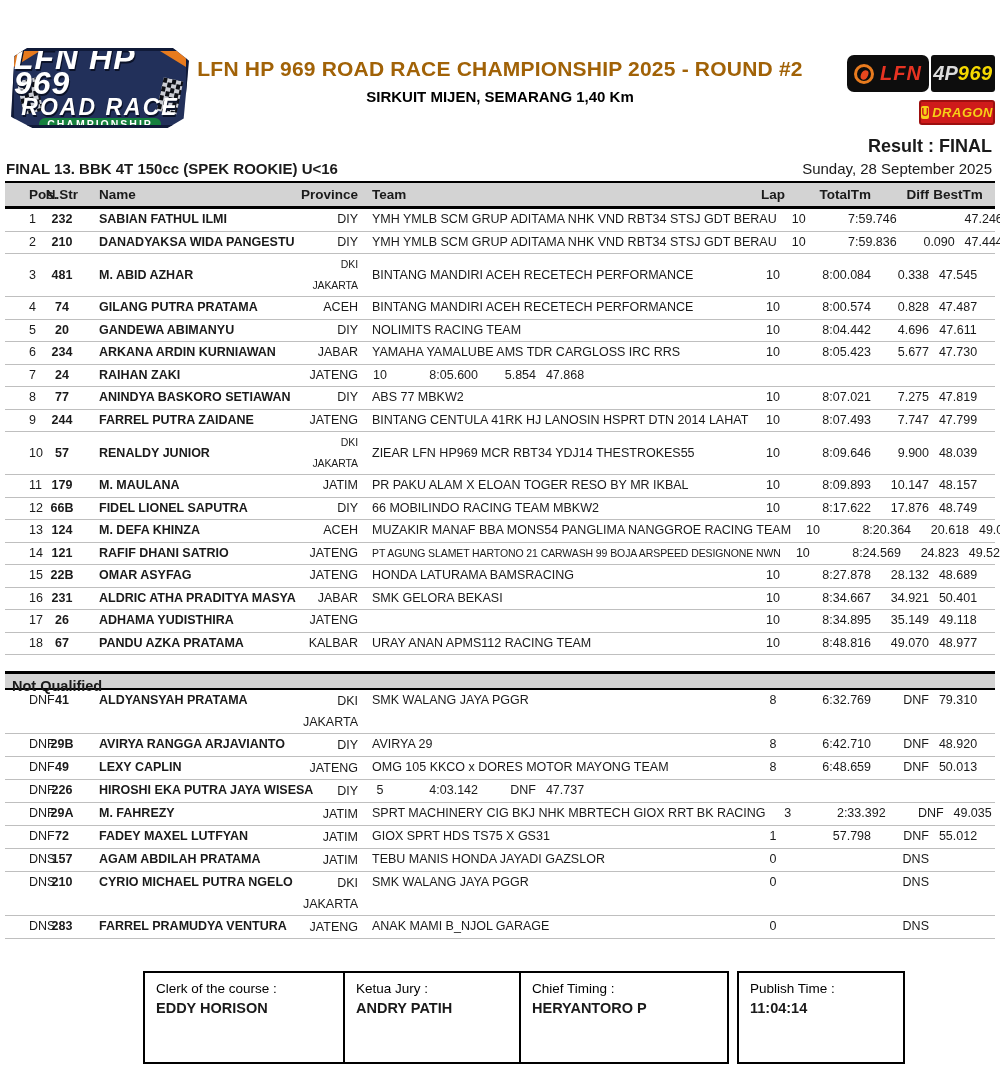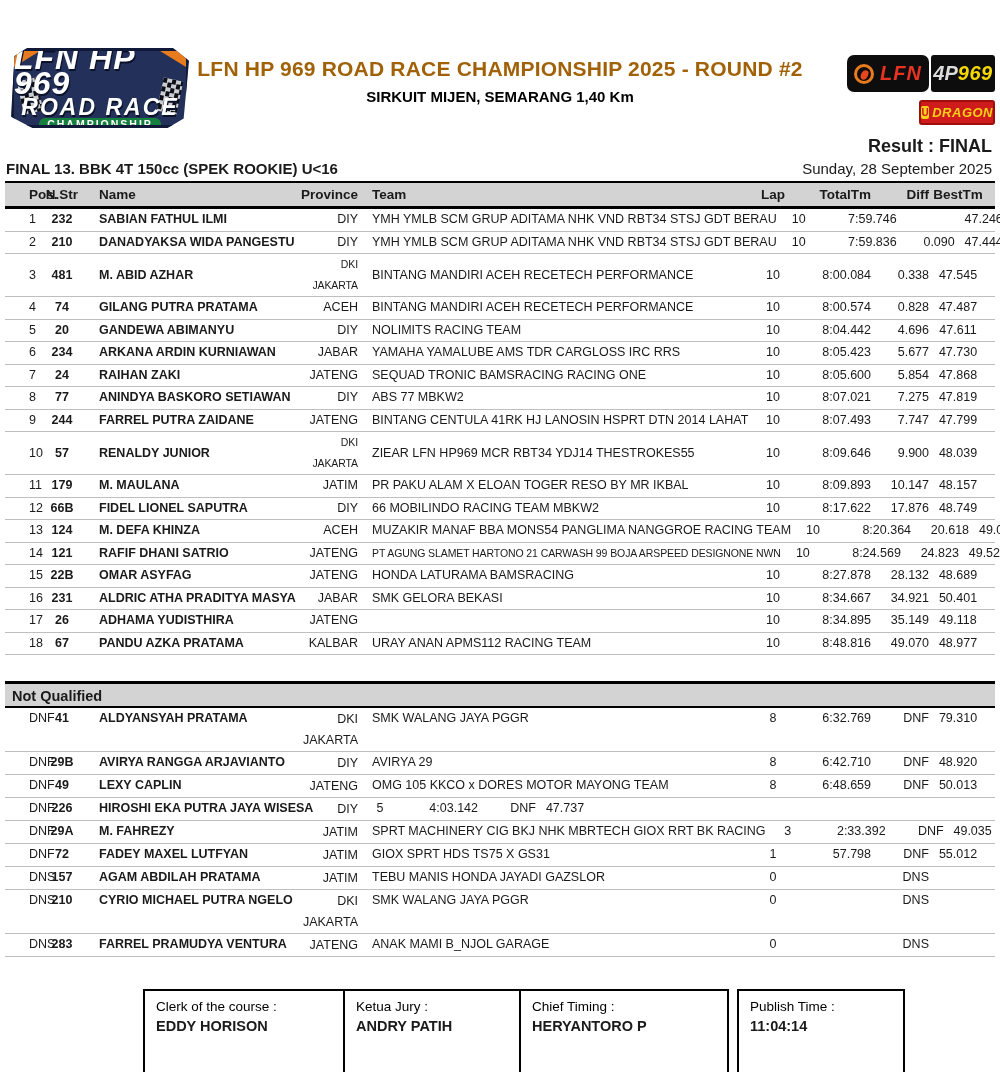--- a/index.html
+++ b/index.html
@@ -86,22 +86,22 @@
   .t-header .c-name, .t-header .c-team { font-weight:bold; }
 
   .t-row { display:flex; align-items:center; border-bottom:1px solid #bfbfbf;
            font-size:12.5px; min-height:22.5px; }
   .t-row .cell { line-height:21px; }
   .shrink { font-size:10.5px; letter-spacing:-.1px; }
   #nq-body .t-row { align-items:flex-start; }
   #nq-body .c-prov { white-space:normal; line-height:20px; padding-top:1px; }
   #nq-body .cell { line-height:21px; }
 
-  .nq-band { margin-top:26px; background:#d3d3d3; border-top:3px solid #000; border-bottom:2px solid #000;
-             height:27px; line-height:22px; font-weight:bold; font-size:14.5px; padding:1px 0 0 7px; }
+  .nq-band { margin-top:16px; background:#d3d3d3; border-top:3px solid #000; border-bottom:2px solid #000;
+             height:19px; line-height:22px; font-weight:bold; font-size:14.5px; padding:1px 0 0 7px; }
 
   
   .footer { margin-top:32px; margin-left:138px; display:flex; }
   .fbox { border:2px solid #000; height:93px; padding:8px 11px; background:#fff; }
   .fbox + .fbox { margin-left:-2px; }
   .fbox.b1 { width:202px; }
   .fbox.b2 { width:178px; }
   .fbox.b3 { width:210px; }
   .fbox.b4 { width:168px; margin-left:8px; }
   .fbox .flabel { font-size:13.5px; color:#000; }
@@ -230,21 +230,20 @@
         <div class="cell c-lap">10</div>
         <div class="cell c-total">8:05.423</div>
         <div class="cell c-diff">5.677</div>
         <div class="cell c-best">47.730</div>
       </div>
       <div class="t-row">
         <div class="cell c-pos">7</div>
         <div class="cell c-nstr">24</div>
         <div class="cell c-name">RAIHAN ZAKI</div>
         <div class="cell c-prov">JATENG</div>
-        <div class="cell c-team">SEQUAD TRONIC BAMSRACING RACING ONE</div>
         <div class="cell c-lap">10</div>
         <div class="cell c-total">8:05.600</div>
         <div class="cell c-diff">5.854</div>
         <div class="cell c-best">47.868</div>
       </div>
       <div class="t-row">
         <div class="cell c-pos">8</div>
         <div class="cell c-nstr">77</div>
         <div class="cell c-name">ANINDYA BASKORO SETIAWAN</div>
         <div class="cell c-prov">DIY</div>

